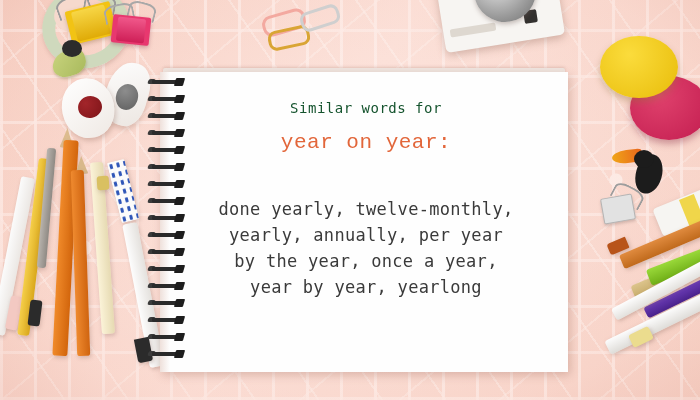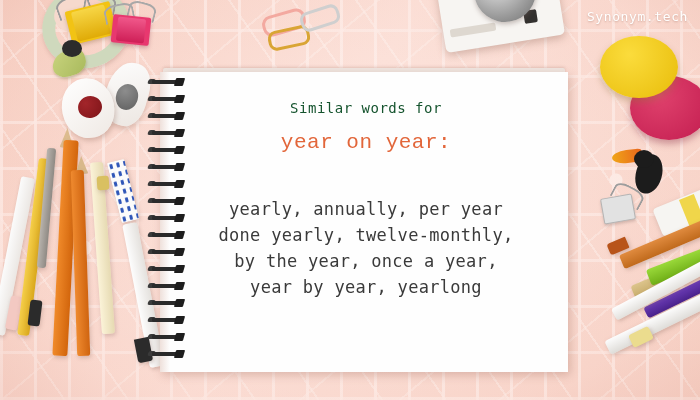--- a/index.html
+++ b/index.html
@@ -367,20 +367,19 @@
         <s></s>
         <i></i>
         <b></b>
       </div>
     </div>
 
   <div class="t1">Similar words for</div>
   <div class="t2">year on year:</div>
 
   <div class="body">
+      <div>done yearly, twelve-monthly,</div>
       <div>yearly, annually, per year</div>
-      <div>done yearly, twelve-monthly,</div>
       <div>by the year, once a year,</div>
       <div>year by year, yearlong</div>
     </div>
 
-  <div class="brand">Synonym.tech</div>
 </div>
 
 </body></html>

